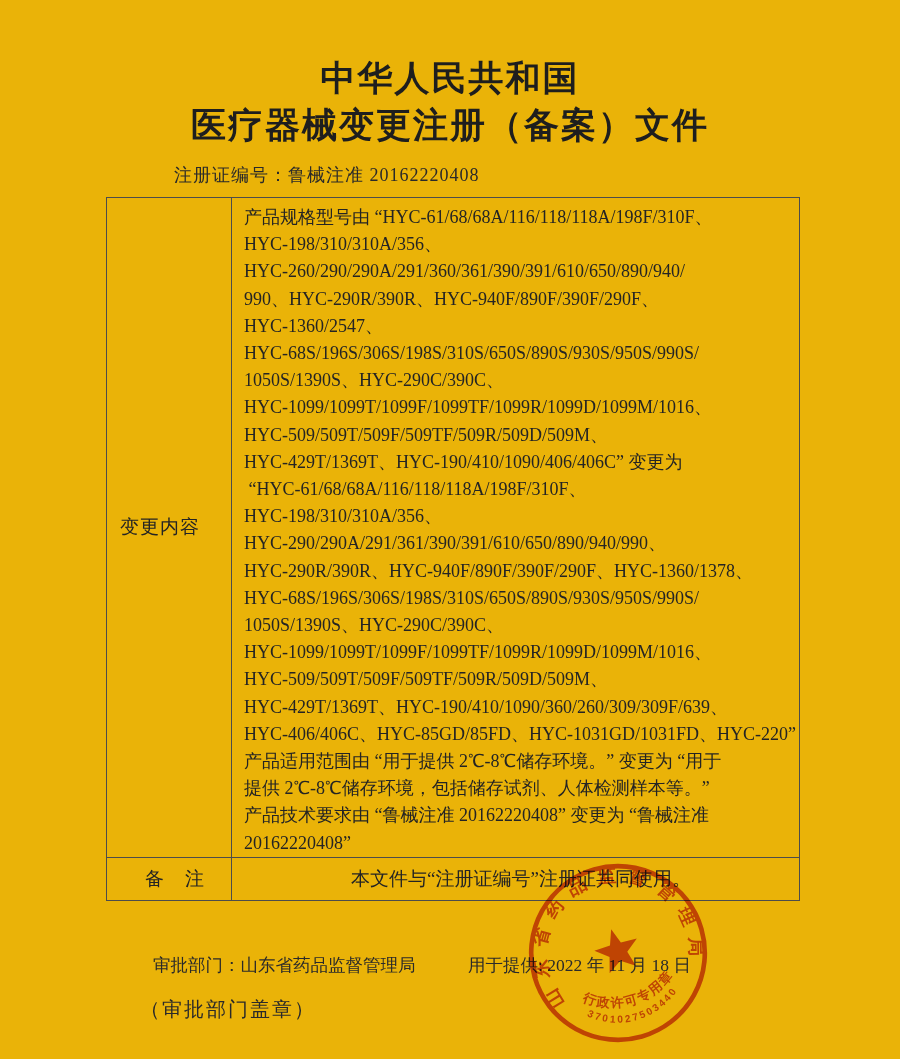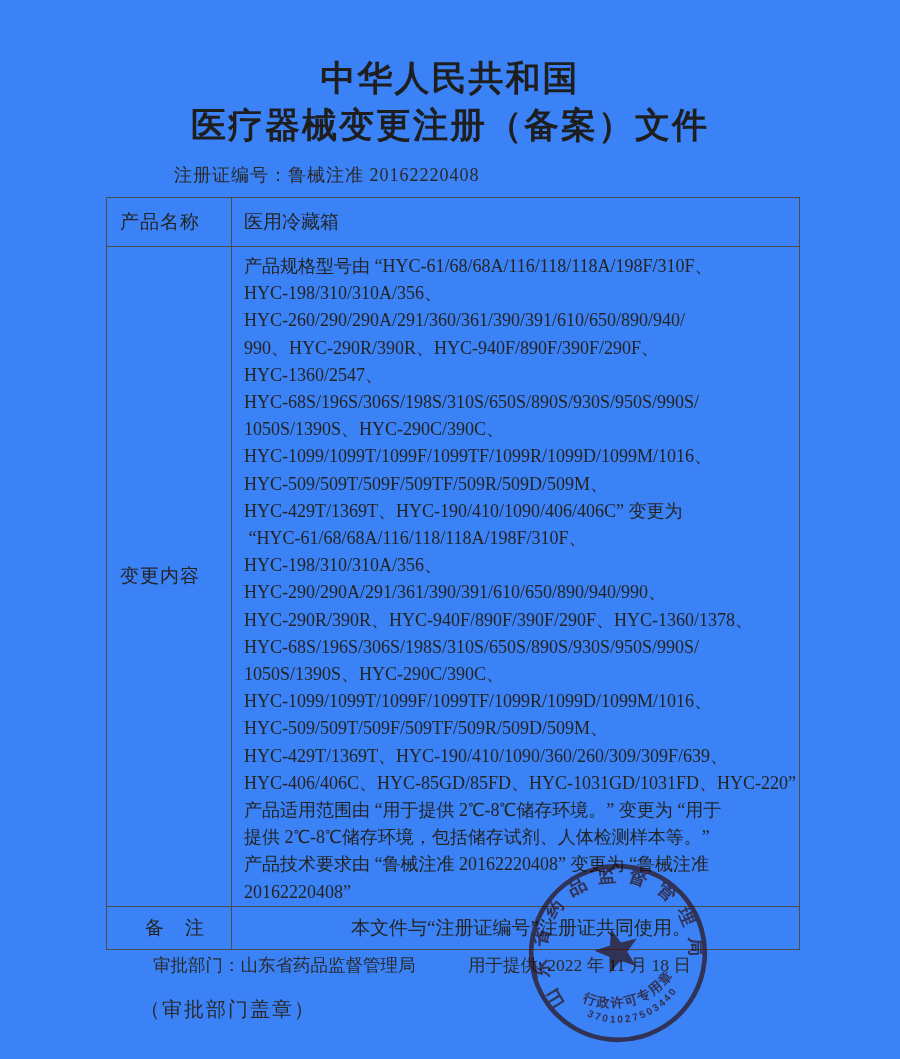--- a/index.html
+++ b/index.html
@@ -1,21 +1,21 @@
 <!DOCTYPE html>
 <html><head>
 <meta charset="utf-8">
 <style>
   html, body { margin: 0; padding: 0; background: #ffffff; }
   .page {
     position: relative;
     width: 900px;
     height: 1059px;
     margin: 0 auto;
-    background: #3b82f6;
+    background: #eab308;
     overflow: hidden;
     color: #262626;
     font-family: "Liberation Serif", serif;
   }
   .doc-title {
     position: absolute;
     top: 54px;
     left: 0;
     width: 100%;
     text-align: center;
@@ -106,24 +106,20 @@
 
   <div class="doc-title">
     <div>中华人民共和国</div>
     <div>医疗器械变更注册（备案）文件</div>
   </div>
 
   <div class="reg-line"><span>注册证编号：</span><span>鲁械注准 20162220408</span></div>
 
   <table class="doc-table">
     <tbody>
-        <tr class="row-product">
-      <td class="label-cell">产品名称</td>
-      <td class="value-cell">医用冷藏箱</td>
-    </tr>
     <tr class="row-change">
       <td class="label-cell">变更内容</td>
       <td class="value-cell content-cell">
         <div>
               <div class="content-line">产品规格型号由 “HYC-61/68/68A/116/118/118A/198F/310F、</div>
               <div class="content-line">HYC-198/310/310A/356、</div>
               <div class="content-line">HYC-260/290/290A/291/360/361/390/391/610/650/890/940/</div>
               <div class="content-line">990、HYC-290R/390R、HYC-940F/890F/390F/290F、</div>
               <div class="content-line">HYC-1360/2547、</div>
               <div class="content-line">HYC-68S/196S/306S/198S/310S/650S/890S/930S/950S/990S/</div>

